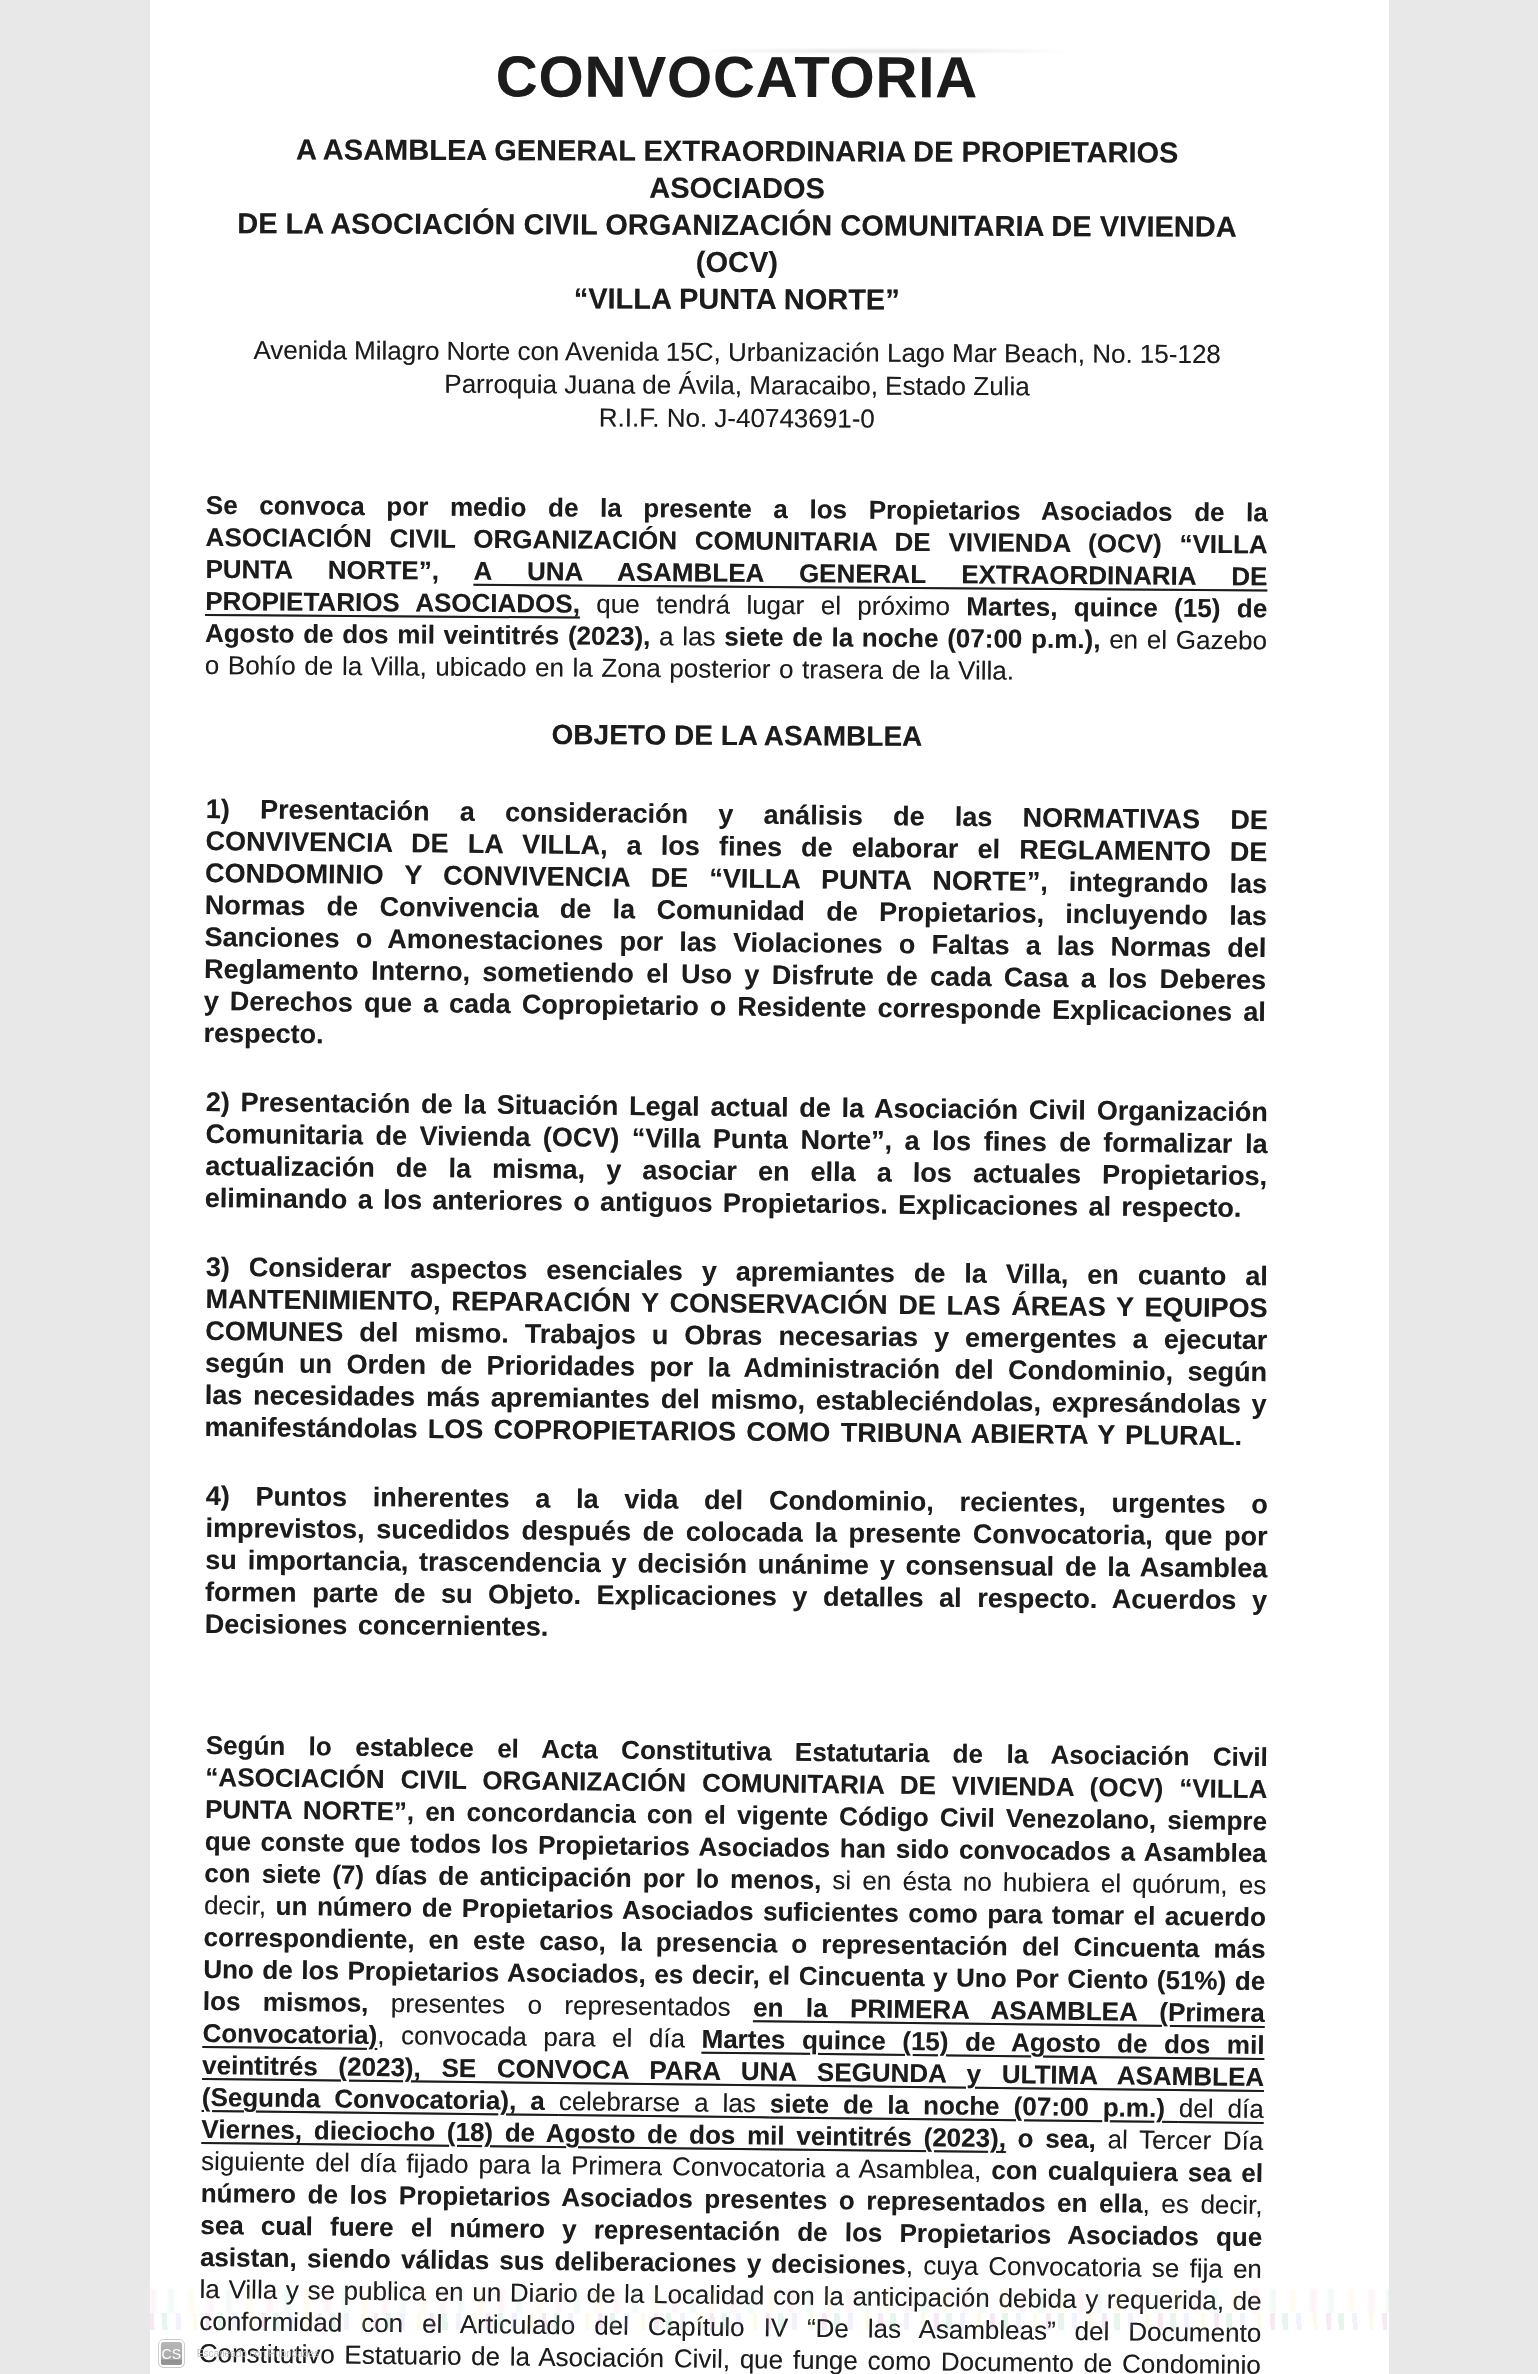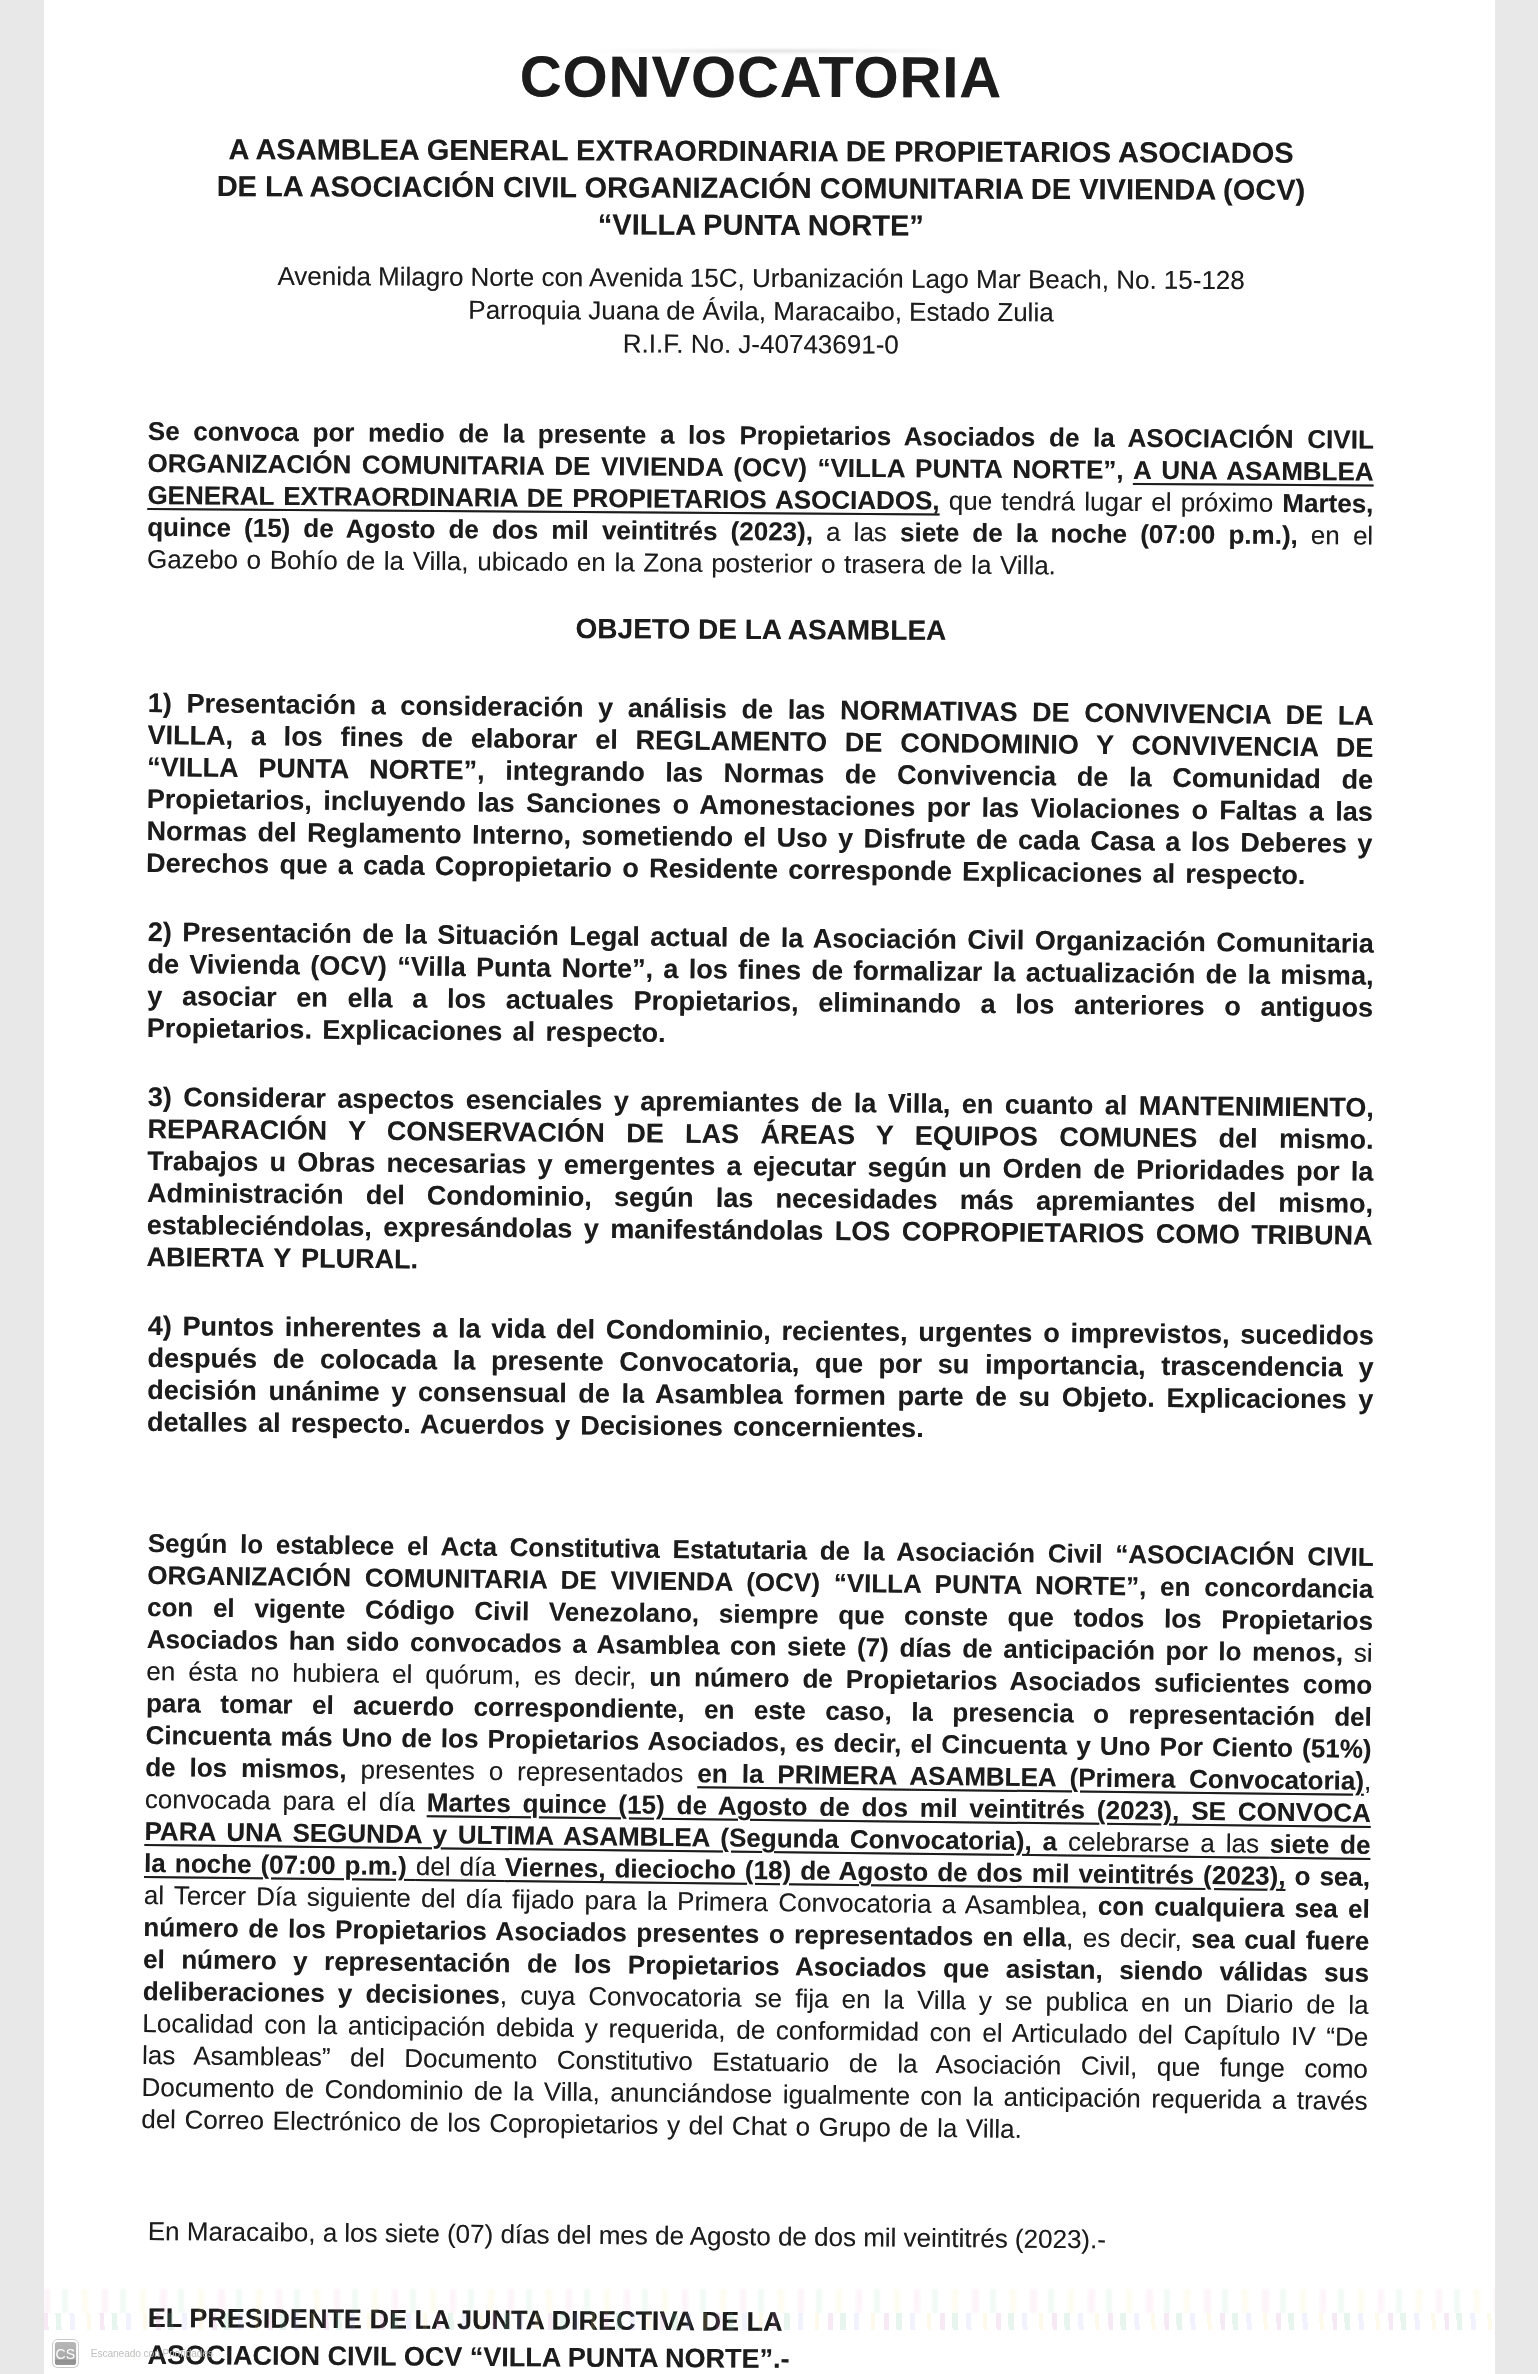--- a/index.html
+++ b/index.html
@@ -2,29 +2,29 @@
 <html style="font-size:15px"><head>
 <meta charset="utf-8">
 <style>
   html, body {
     margin: 0;
     padding: 0;
     background: #e8e8e8;
   }
   .page {
     position: relative;
-    width: 1451px;
+    width: 1239px;
     height: 2375px;
     margin: 0 auto;
     background: #ffffff;
     overflow: hidden;
     font-family: "Liberation Sans", sans-serif;
     color: #1c1c1c;
     box-sizing: border-box;
-    padding: 46px 121px 0 104px;
+    padding: 46px 121px 0 56px;
   }
   .ink {
     text-shadow: 0 0 0.6px rgba(20,20,20,0.45);
   }
   .doc-title {
     text-align: center;
     font-weight: bold;
     font-size: 58px;
     letter-spacing: 0.9px;
     line-height: 1.08;

